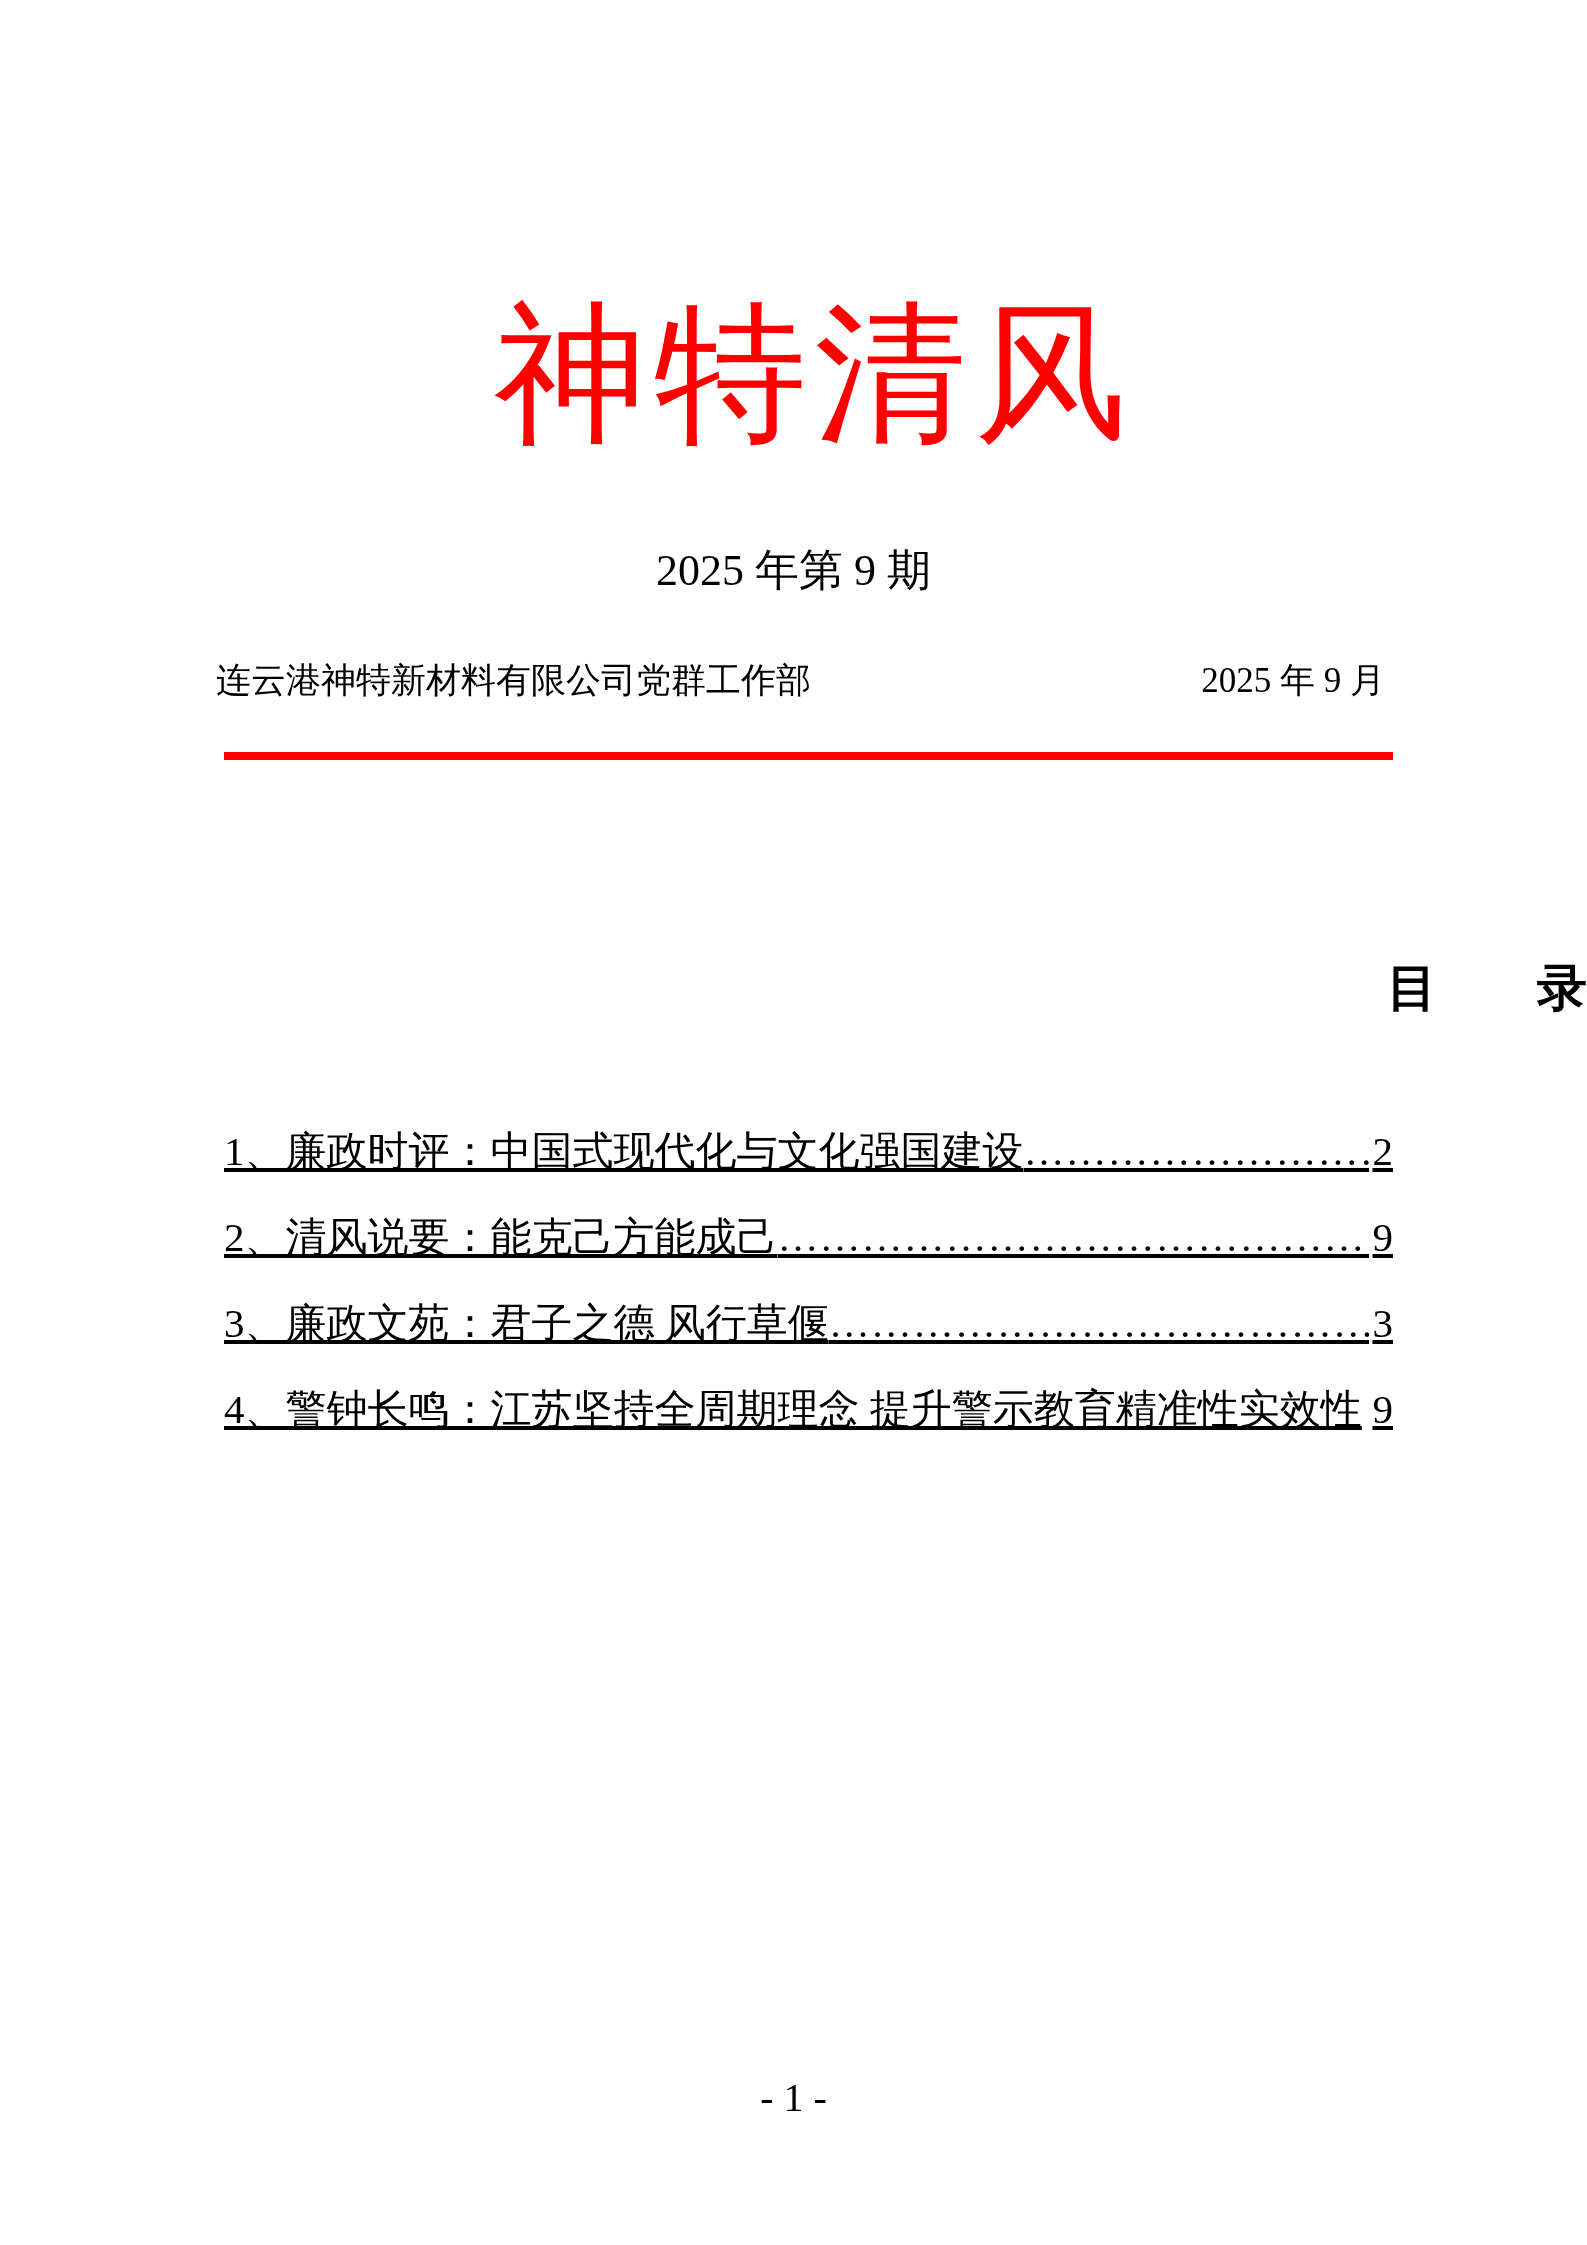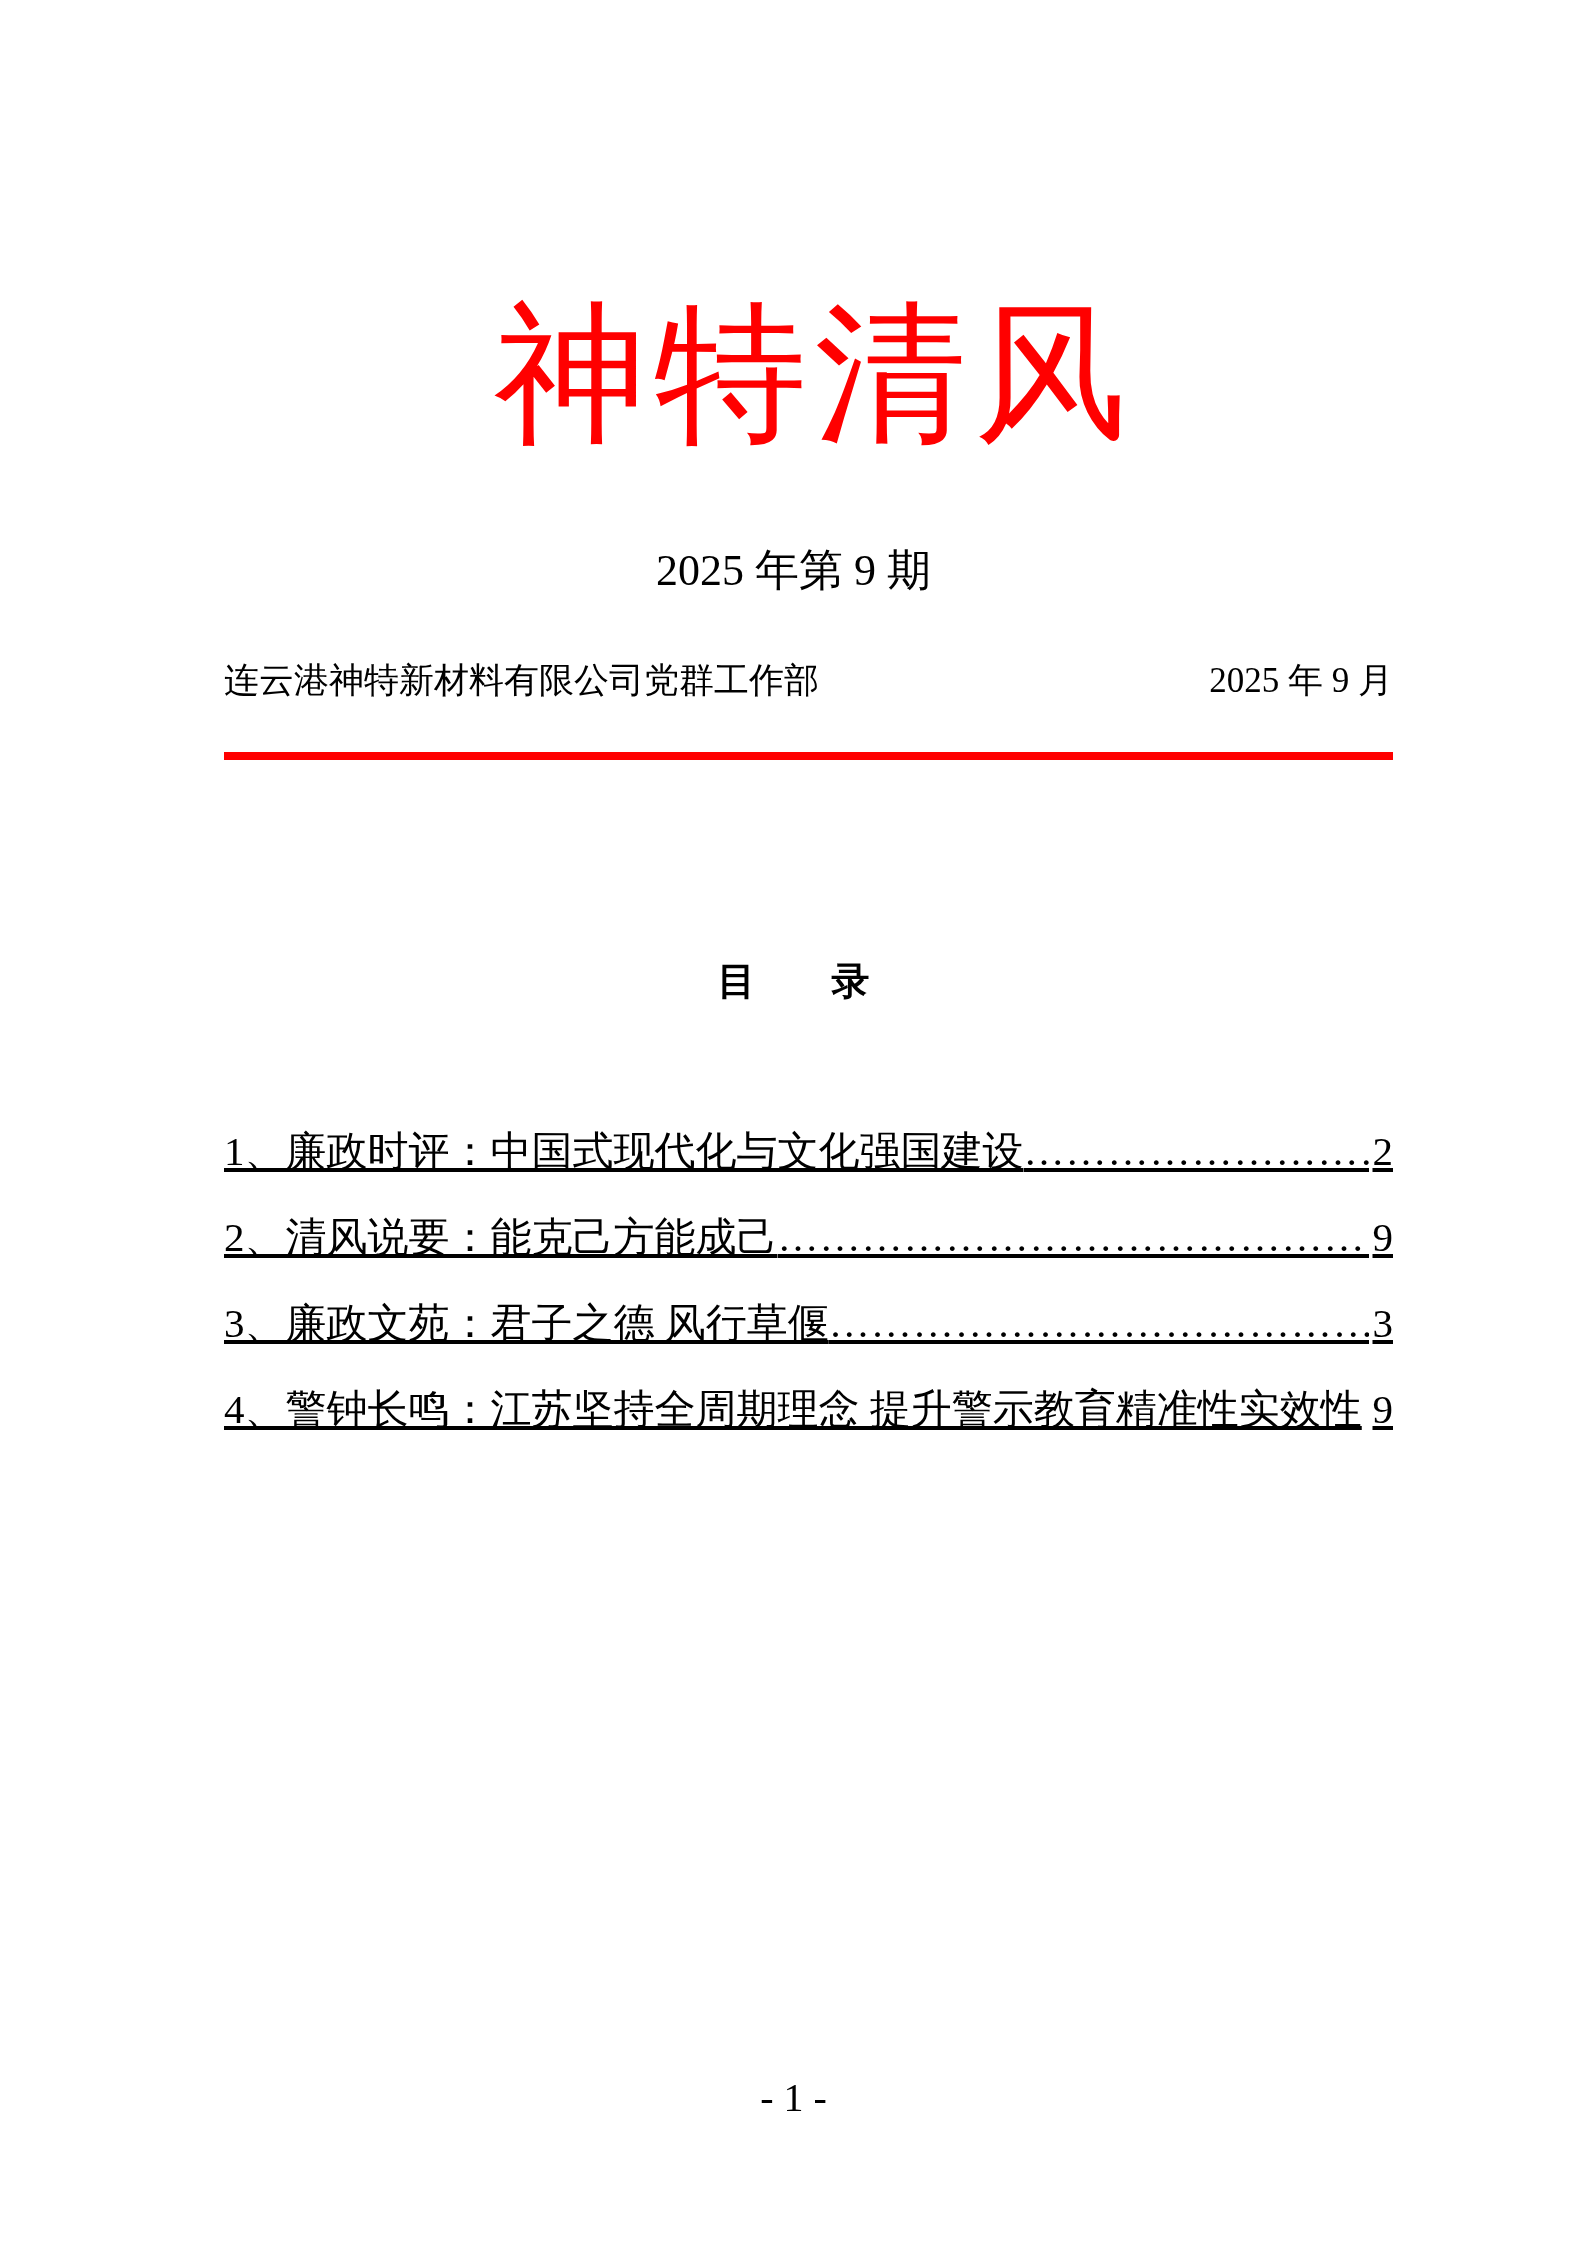--- a/index.html
+++ b/index.html
@@ -36,21 +36,21 @@
     width:100%;
     text-align:center;
     font-family:var(--serif);
     font-size:44px;
     line-height:1;
     white-space:nowrap;
   }
   .meta-row{
     position:absolute;
     top:660px;
-    left:224px;
+    left:216px;
     width:1169px;
     display:flex;
     justify-content:space-between;
     align-items:baseline;
     white-space:nowrap;
   }
   .publisher{
     font-family:var(--sans);
     font-size:35px;
     line-height:1.15;
@@ -66,24 +66,24 @@
     top:752px;
     left:224px;
     width:1169px;
     height:8px;
   }
   .toc-heading{
     position:absolute;
     top:961px;
     left:0;
     width:100%;
-    text-align:center;
+    text-align:right;
     font-family:var(--serif);
     font-weight:700;
-    font-size:38px;
+    font-size:50px;
     line-height:1.1;
     white-space:nowrap;
   }
   .toc{
     position:absolute;
     top:1108px;
     left:224px;
     width:1169px;
   }
   .toc-row{

